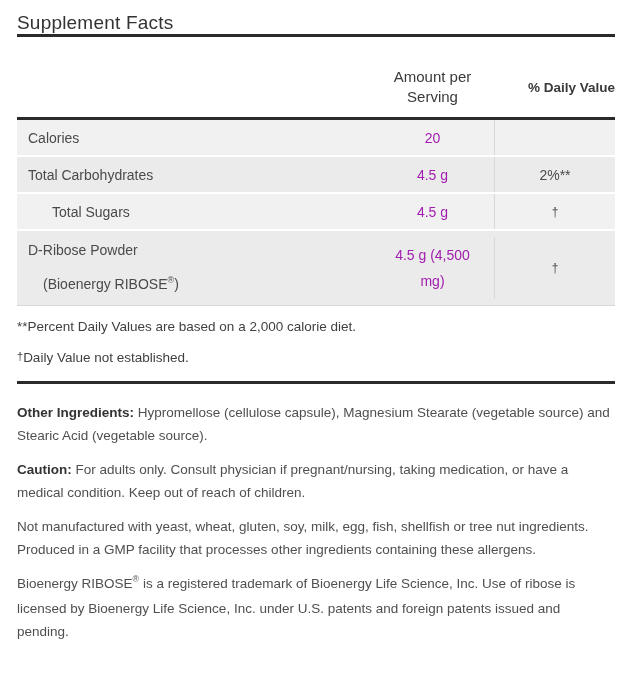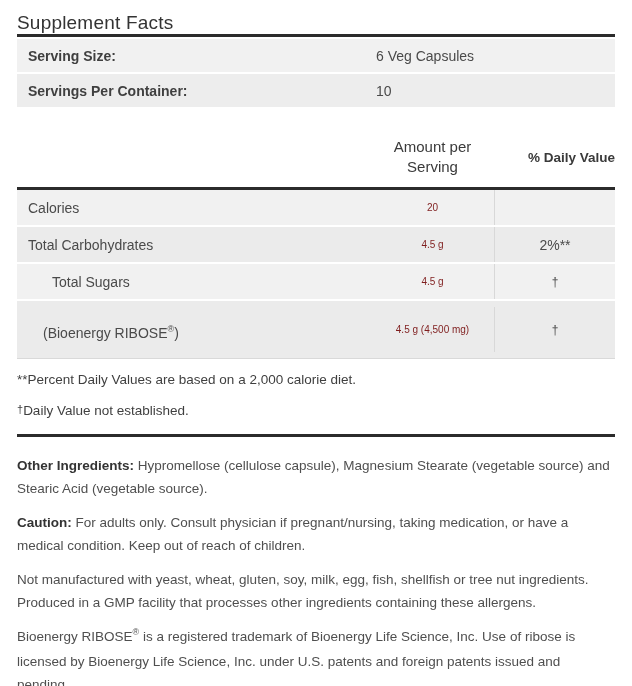--- a/index.html
+++ b/index.html
@@ -85,22 +85,22 @@
     color: #4a4a4a;
   }
   .c-name.indent { padding-left: 35px; }
   .c-amount {
     width: 123px;
     padding: 0 12px;
     display: flex;
     align-items: center;
     justify-content: center;
     text-align: center;
-    font-size: 10px;
-    color: #7f1d1d;
+    font-size: 14px;
+    color: #a21caf;
   }
   .c-daily {
     width: 121px;
     display: flex;
     align-items: center;
     justify-content: center;
     text-align: center;
     font-size: 14px;
     color: #4a4a4a;
     border-left: 1px solid #d8d8d8;
@@ -145,30 +145,20 @@
   .paragraphs .para:first-child { margin-top: 14px; }
 </style>
 </head>
 <body>
 
 <div class="panel">
 
   <div class="title">Supplement Facts</div>
   <div class="thick-rule"></div>
 
-  <div class="serving-table">
-    <div class="srow shade-a">
-      <div class="slabel">Serving Size:</div>
-      <div class="svalue">6 Veg Capsules</div>
-    </div>
-    <div class="srow shade-b">
-      <div class="slabel">Servings Per Container:</div>
-      <div class="svalue">10</div>
-    </div>
-  </div>
 
   <div class="col-headers">
     <div class="ch-name"></div>
     <div class="ch-amount">Amount per Serving</div>
     <div class="ch-daily">% Daily Value</div>
   </div>
 
   <div class="thick-rule"></div>
 
   <div>
@@ -187,20 +177,21 @@
     <div class="nrow shade-a">
       <div class="c-name indent">Total Sugars</div>
       <div class="c-amount">4.5 g</div>
       <div class="c-daily">
           <span class="dagger">†</span>
         </div>
     </div>
 
     <div class="nrow shade-b row-tall">
       <div class="c-name">
+        <div>D-Ribose Powder</div>
         <div class="name-line2"><span>(Bioenergy RIBOSE</span><sup class="reg">®</sup><span>)</span></div>
       </div>
       <div class="c-amount">4.5 g (4,500 mg)</div>
       <div class="c-daily">
           <span class="dagger">†</span>
         </div>
     </div>
   </div>
 
   <div class="table-bottom"></div>

